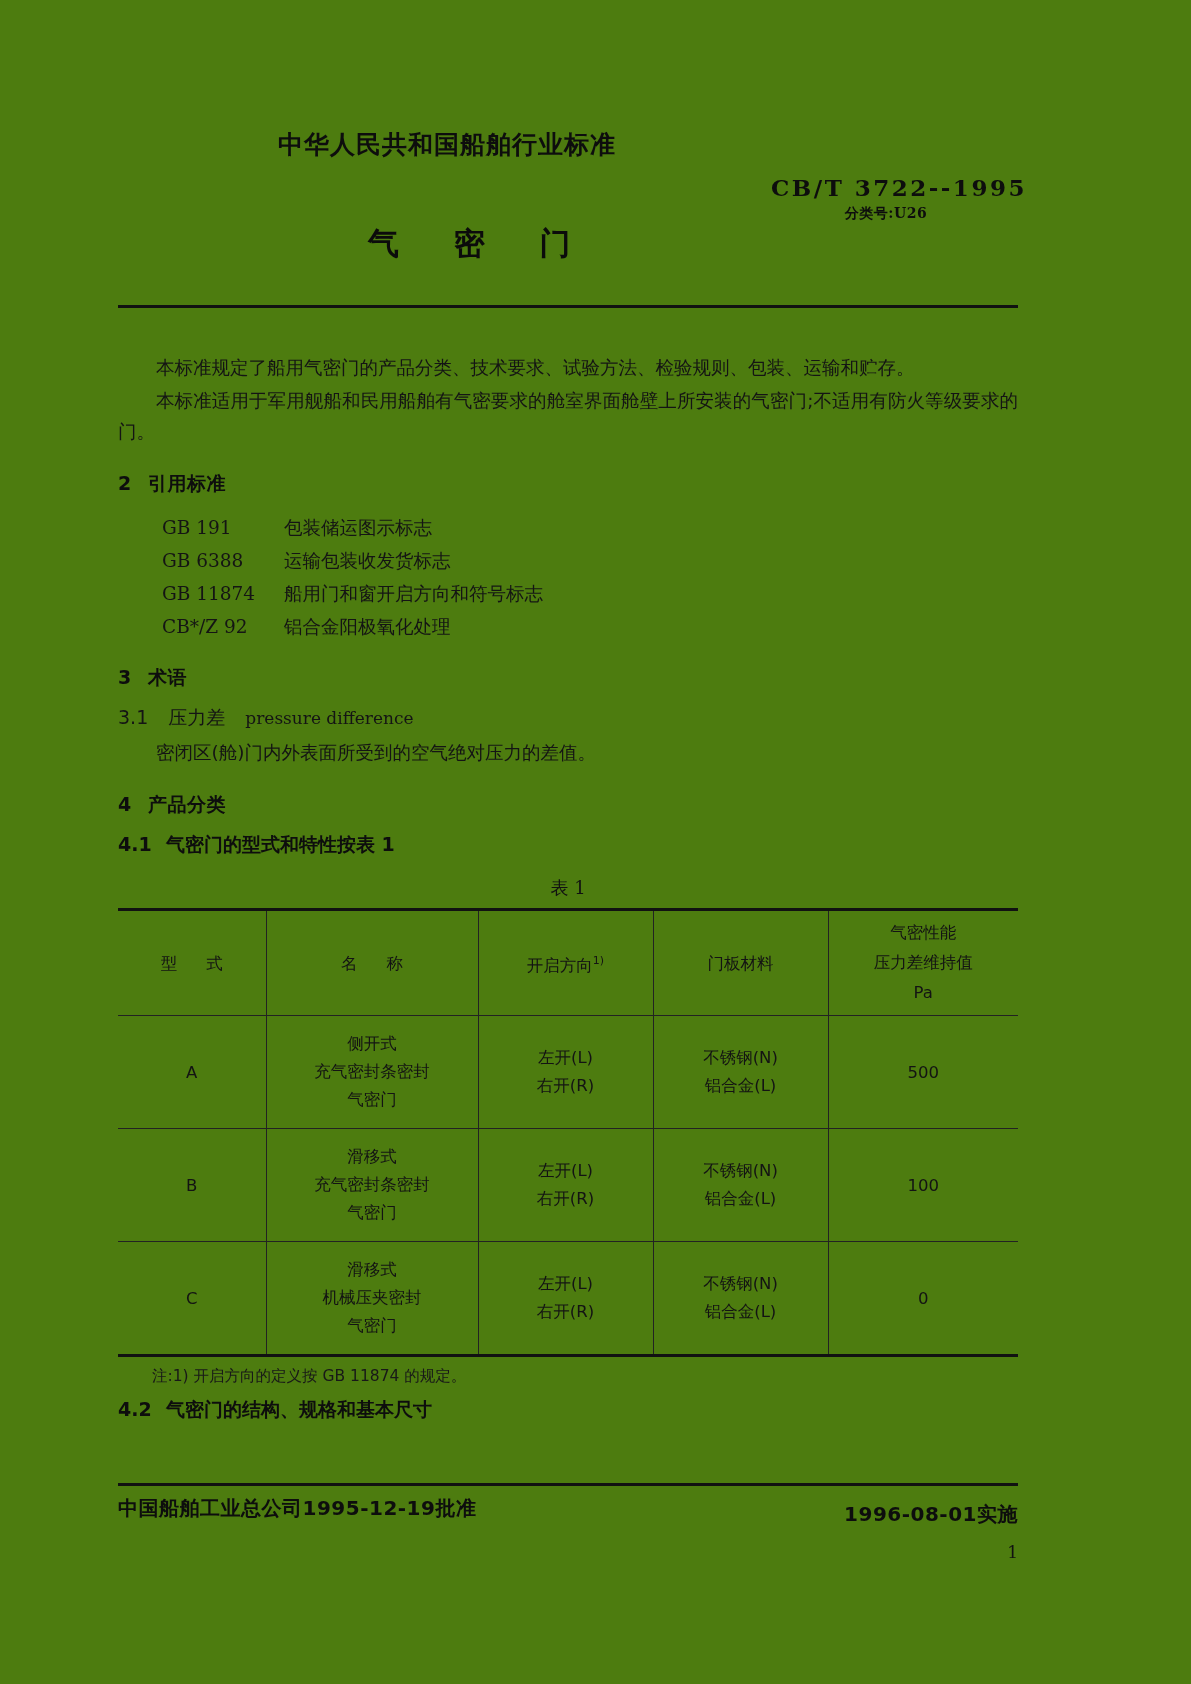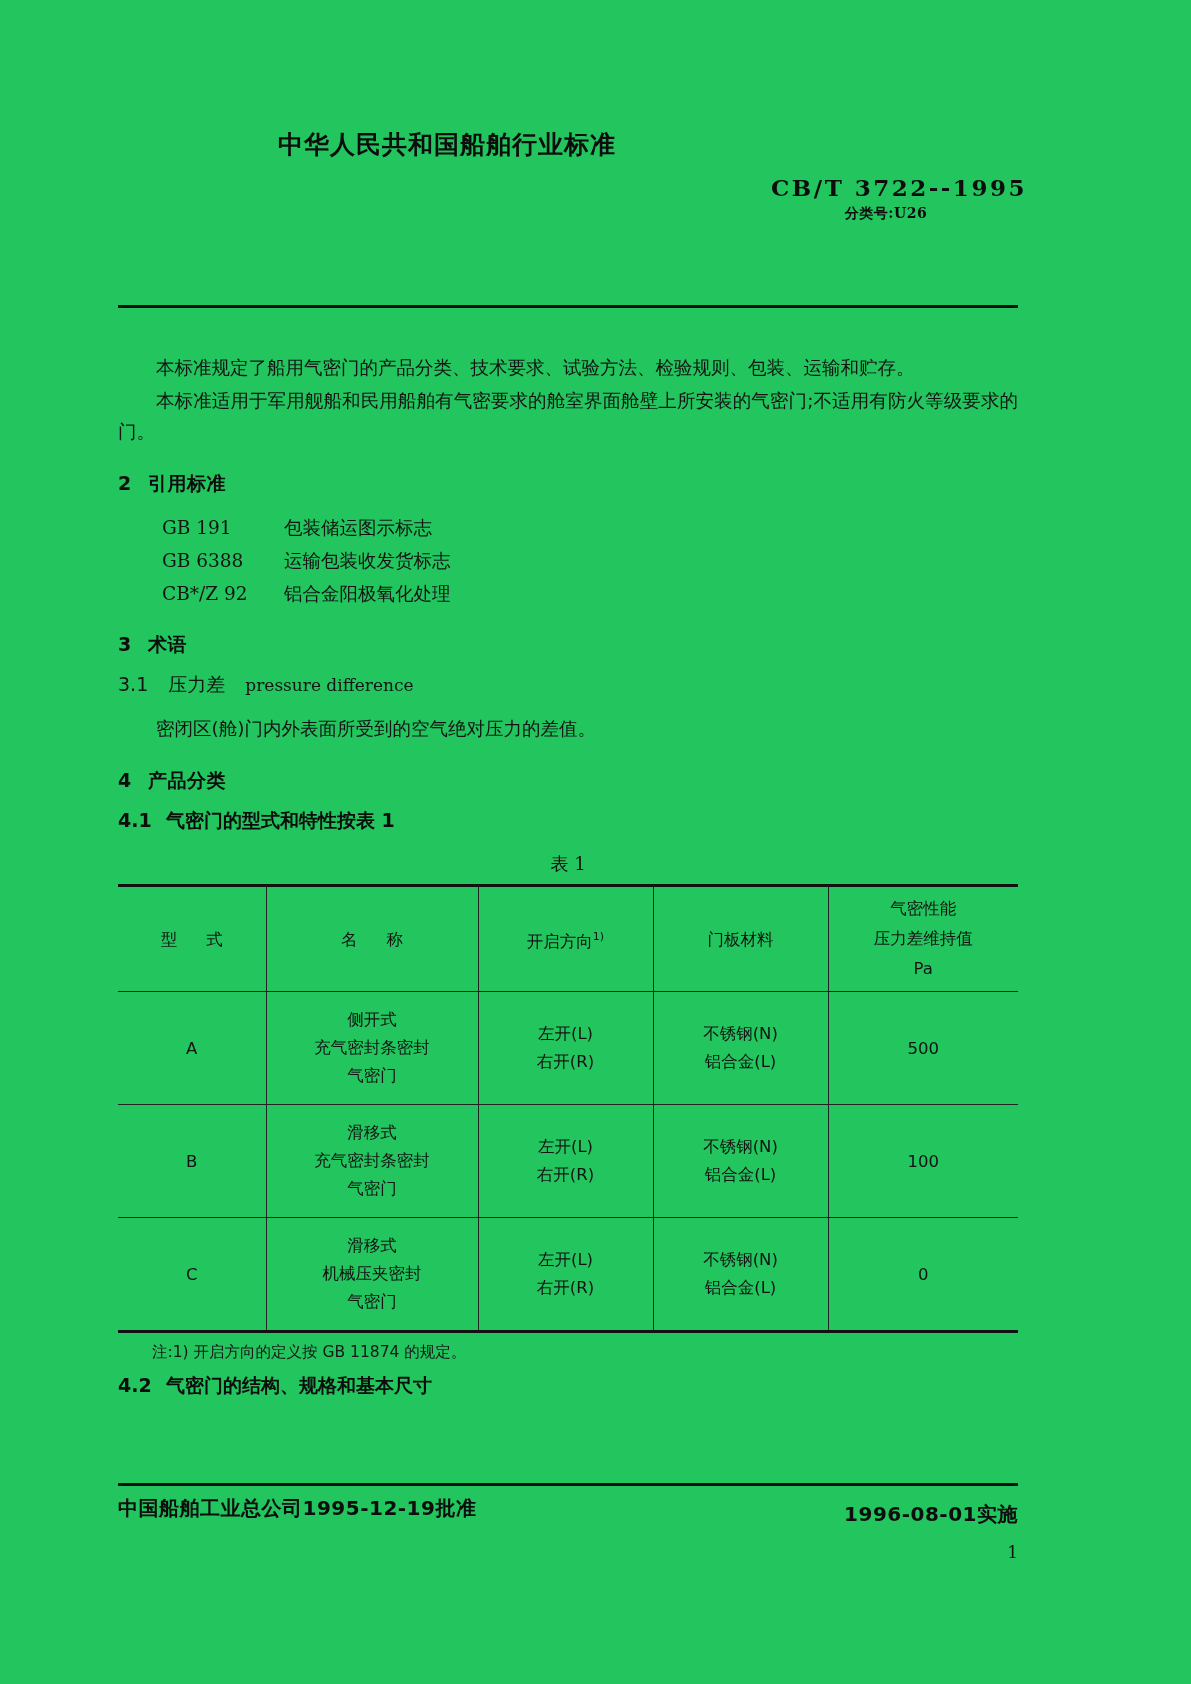--- a/index.html
+++ b/index.html
@@ -14,21 +14,21 @@
     color: #111111;
     position: relative;
     overflow: hidden;
   }
 
   .page {
     position: absolute;
     left: 0; top: 0;
     width: 1191px;
     height: 1684px;
-    background: #22c55e;
+    background: #4d7c0f;
   }
 
   
   .doc-header {
     position: absolute;
     left: 118px;
     top: 128px;
     width: 900px;
     height: 185px;
   }
@@ -136,21 +136,21 @@
   }
   .ref-code {
     font-family: "DejaVu Serif", "Liberation Serif", serif;
     display: inline-block;
     min-width: 122px;
   }
 
   .term-line {
     font-size: 19px;
     color: #141414;
-    margin: 0 0 15px 0;
+    margin: 0 0 6px 0;
   }
   .term-en {
     font-family: "DejaVu Serif", "Liberation Serif", serif;
     font-size: 17px;
     margin-left: 14px;
   }
 
   
   .tbl-caption {
     text-align: center;
@@ -249,40 +249,44 @@
 <body>
 
 <div class="page">
 
   <div class="doc-header">
     <div class="org-title">中华人民共和国船舶行业标准</div>
     <div class="std-no-block">
       <div class="std-no">CB/T 3722--1995</div>
       <div class="class-no">分类号:U26</div>
     </div>
+    <div class="doc-title">气 密 门</div>
   </div>
 
   <div class="rule rule-top"></div>
 
   <div class="body-zone">
 
     <p class="para indent">本标准规定了船用气密门的产品分类、技术要求、试验方法、检验规则、包装、运输和贮存。</p>
     <p class="para indent">本标准适用于军用舰船和民用船舶有气密要求的舱室界面舱壁上所安装的气密门;不适用有防火等级要求的门。</p>
 
     <div class="gap-md"></div>
 
     <div class="h-sec">
       <span class="num">2</span><span>引用标准</span>
     </div>
     <ul class="ref-list">
       <li>
         <span class="ref-code">GB 191</span><span>包装储运图示标志</span>
       </li>
       <li>
         <span class="ref-code">GB 6388</span><span>运输包装收发货标志</span>
+      </li>
+      <li>
+        <span class="ref-code">GB 11874</span><span>船用门和窗开启方向和符号标志</span>
       </li>
       <li>
         <span class="ref-code">CB*/Z 92</span><span>铝合金阳极氧化处理</span>
       </li>
     </ul>
 
     <div class="gap-md"></div>
 
     <div class="h-sec">
       <span class="num">3</span><span>术语</span>

